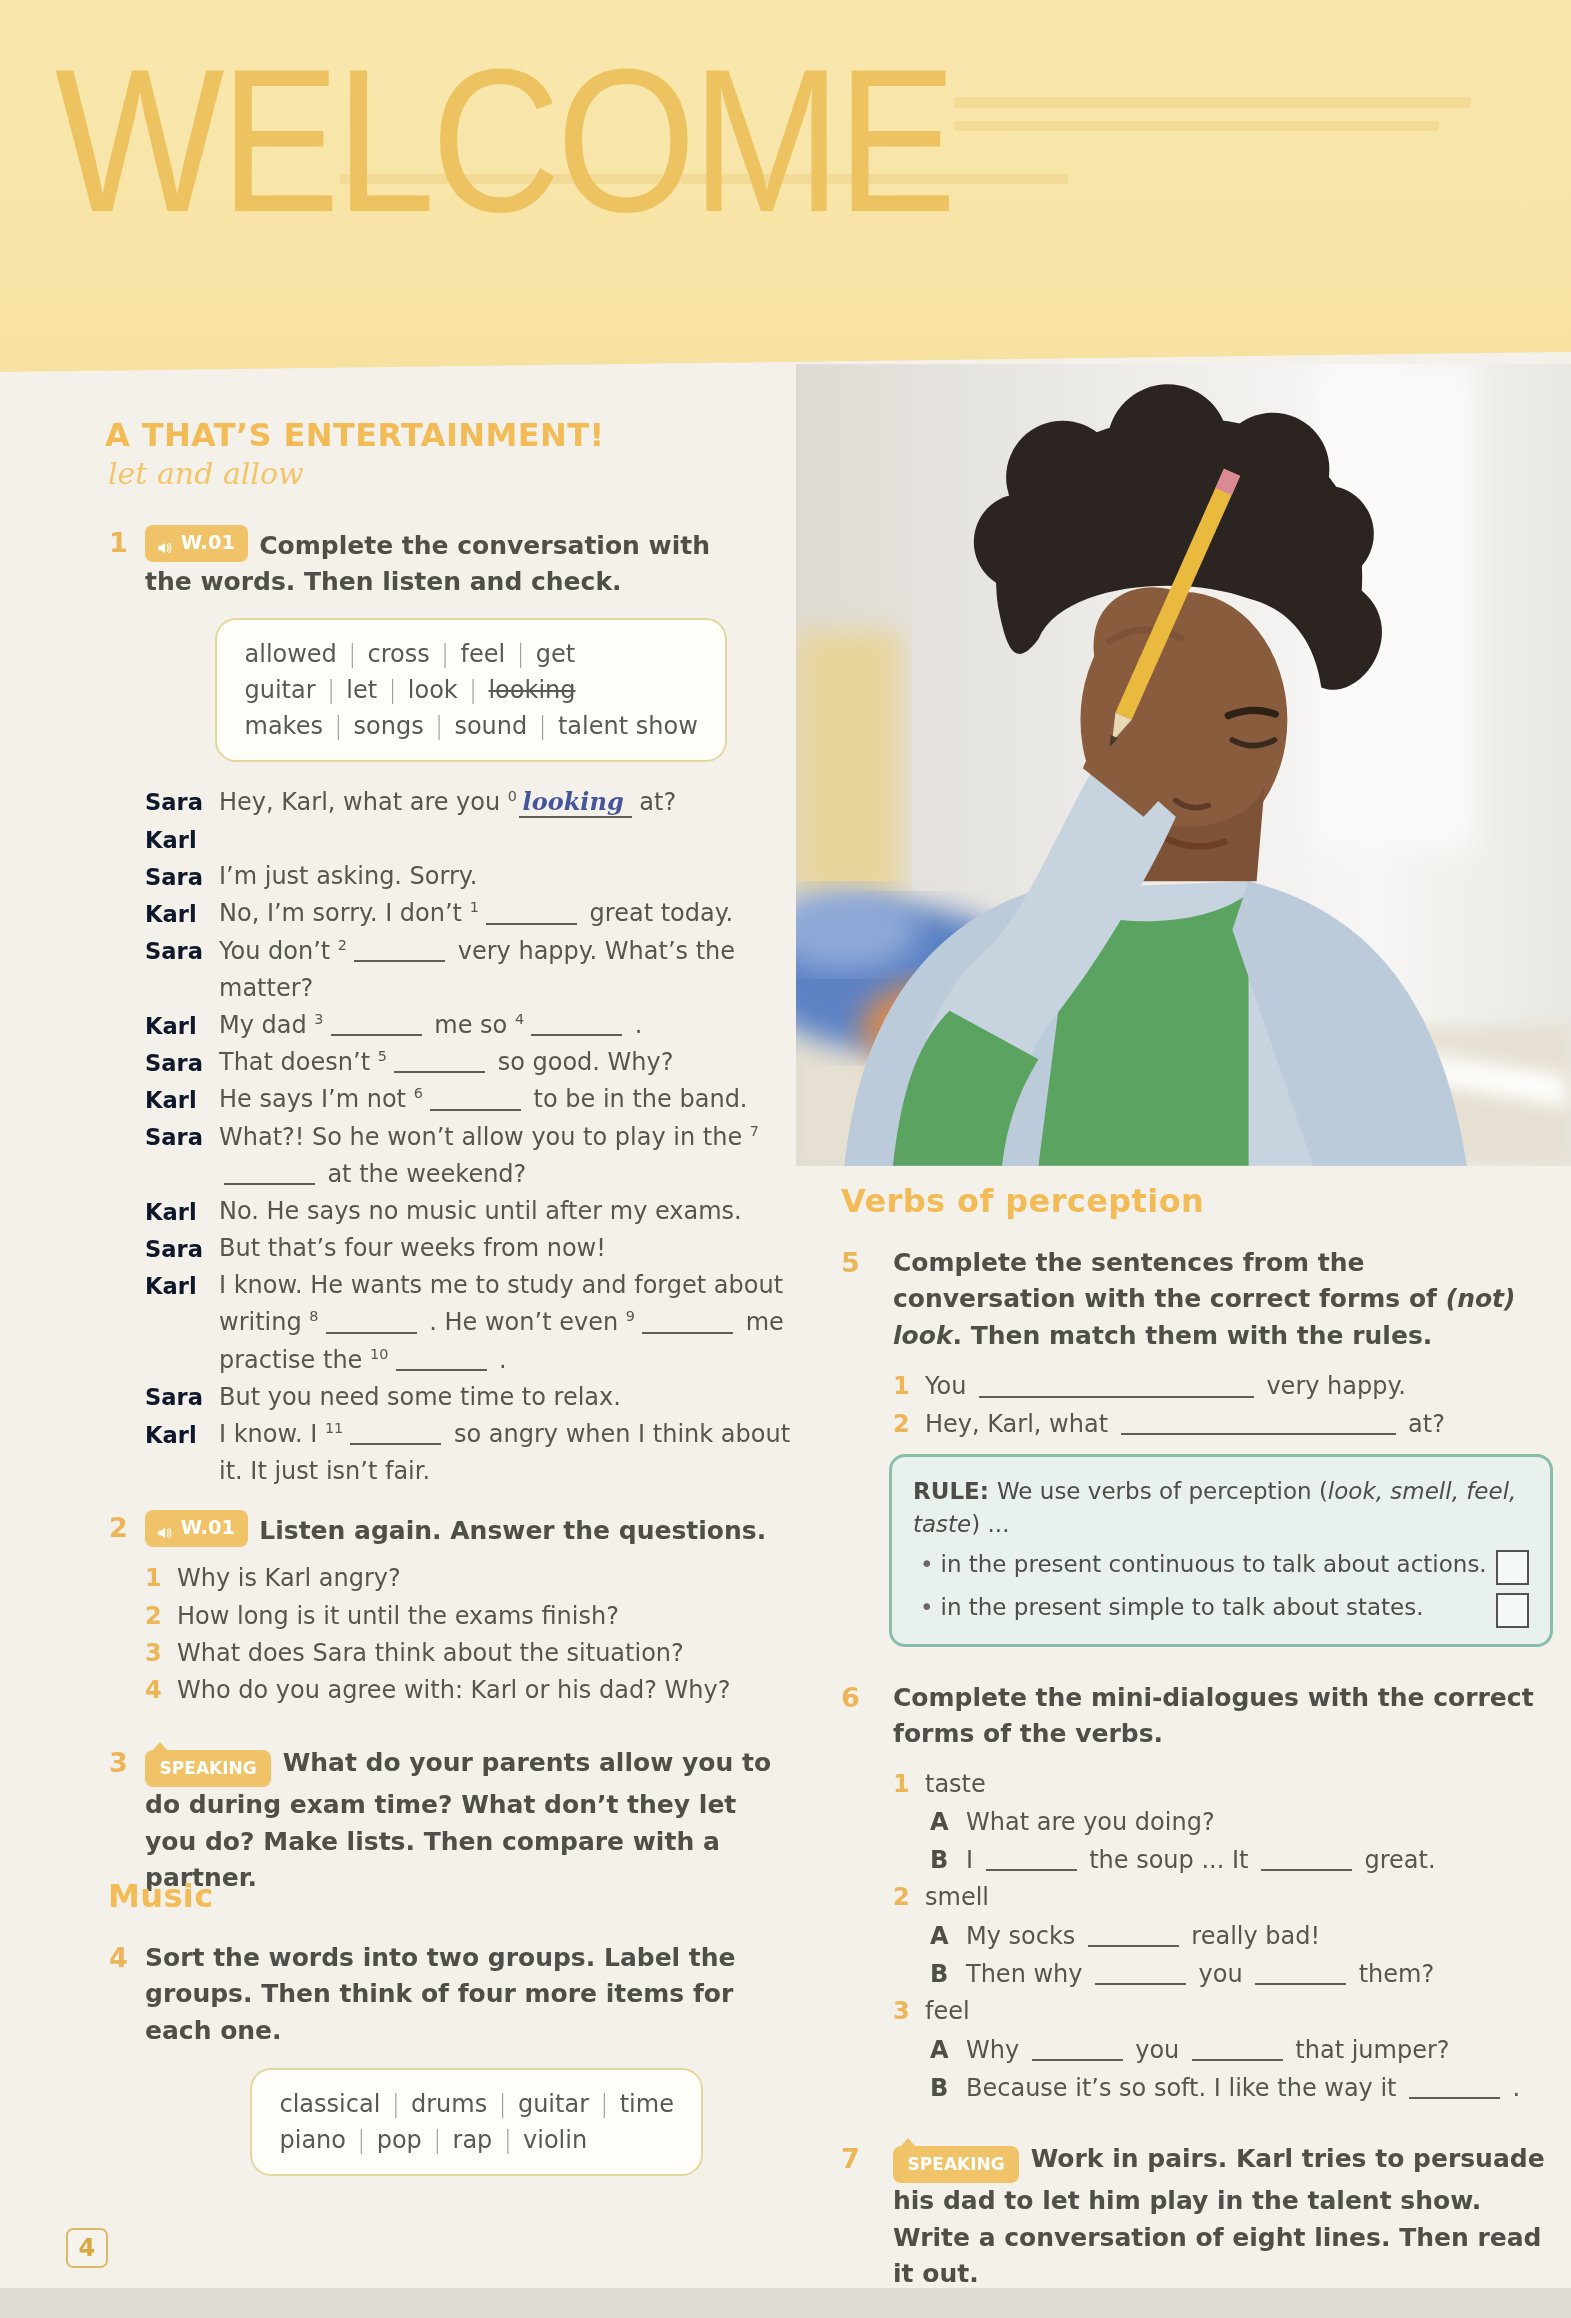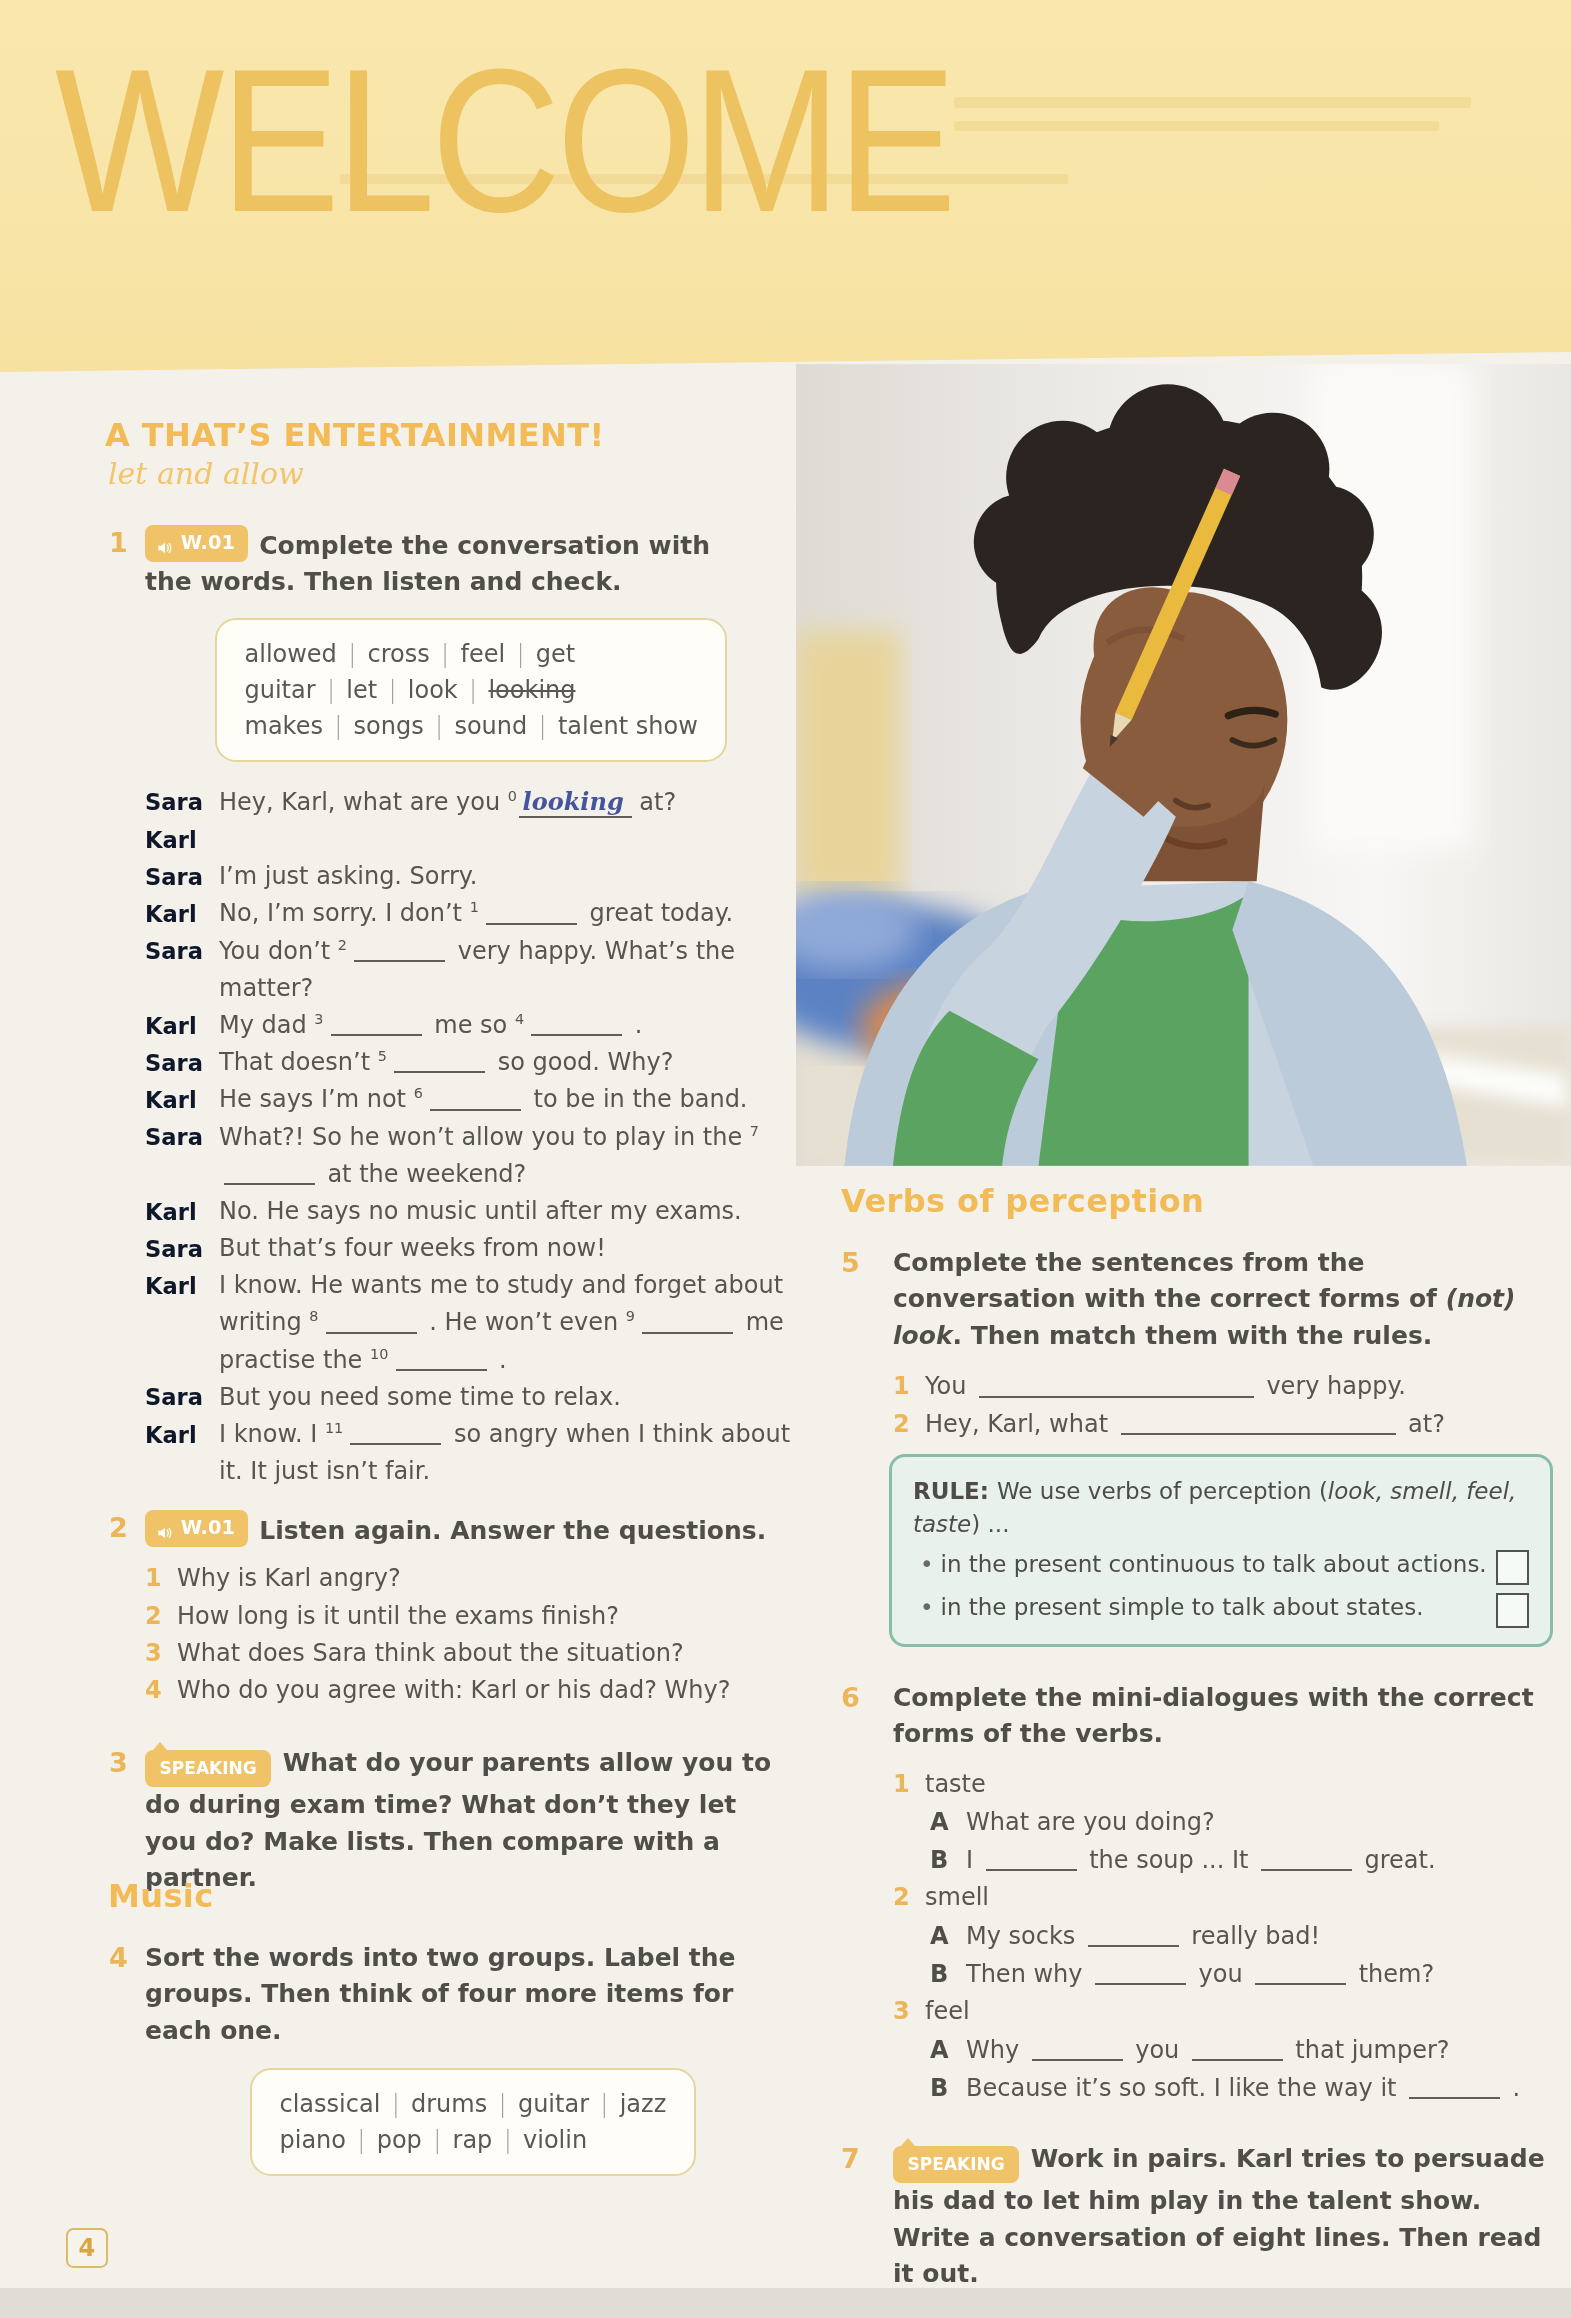--- a/index.html
+++ b/index.html
@@ -264,21 +264,21 @@
     </div>
   </div>
 
   <div class="sec-heading" style="left:108px;top:1877px;">Music</div>
 
   <div class="exercise" style="left:109px;top:1940px;width:695px;">
     <span class="ex-num">4</span>
     <div class="ex-body">
       <p class="instr" style="width:647px;"><span>Sort the words into two groups. Label the groups. Then think of four more items for each one.</span></p>
       <div style="margin:19.4px 0 0 105px;">
-        <div class="wordbox" id="wordbox2"><div><span>classical</span><span class="sep">|</span><span>drums</span><span class="sep">|</span><span>guitar</span><span class="sep">|</span><span>jazz</span></div><div><span>piano</span><span class="sep">|</span><span>pop</span><span class="sep">|</span><span>rap</span><span class="sep">|</span><span>violin</span></div></div>
+        <div class="wordbox" id="wordbox2"><div><span>classical</span><span class="sep">|</span><span>drums</span><span class="sep">|</span><span>guitar</span><span class="sep">|</span><span>time</span></div><div><span>piano</span><span class="sep">|</span><span>pop</span><span class="sep">|</span><span>rap</span><span class="sep">|</span><span>violin</span></div></div>
       </div>
     </div>
   </div>
 
   <div class="sec-heading" style="left:841px;top:1182px;">Verbs of perception</div>
 
   <div class="exercise" style="left:841px;top:1245px;width:711px;">
     <span class="ex-num">5</span>
     <div class="ex-body" style="padding-left:52px;">
       <p class="instr" style="width:647px;"><span>Complete the sentences from the conversation with the correct forms of <em>(not) look</em>. Then match them with the rules.</span></p>

